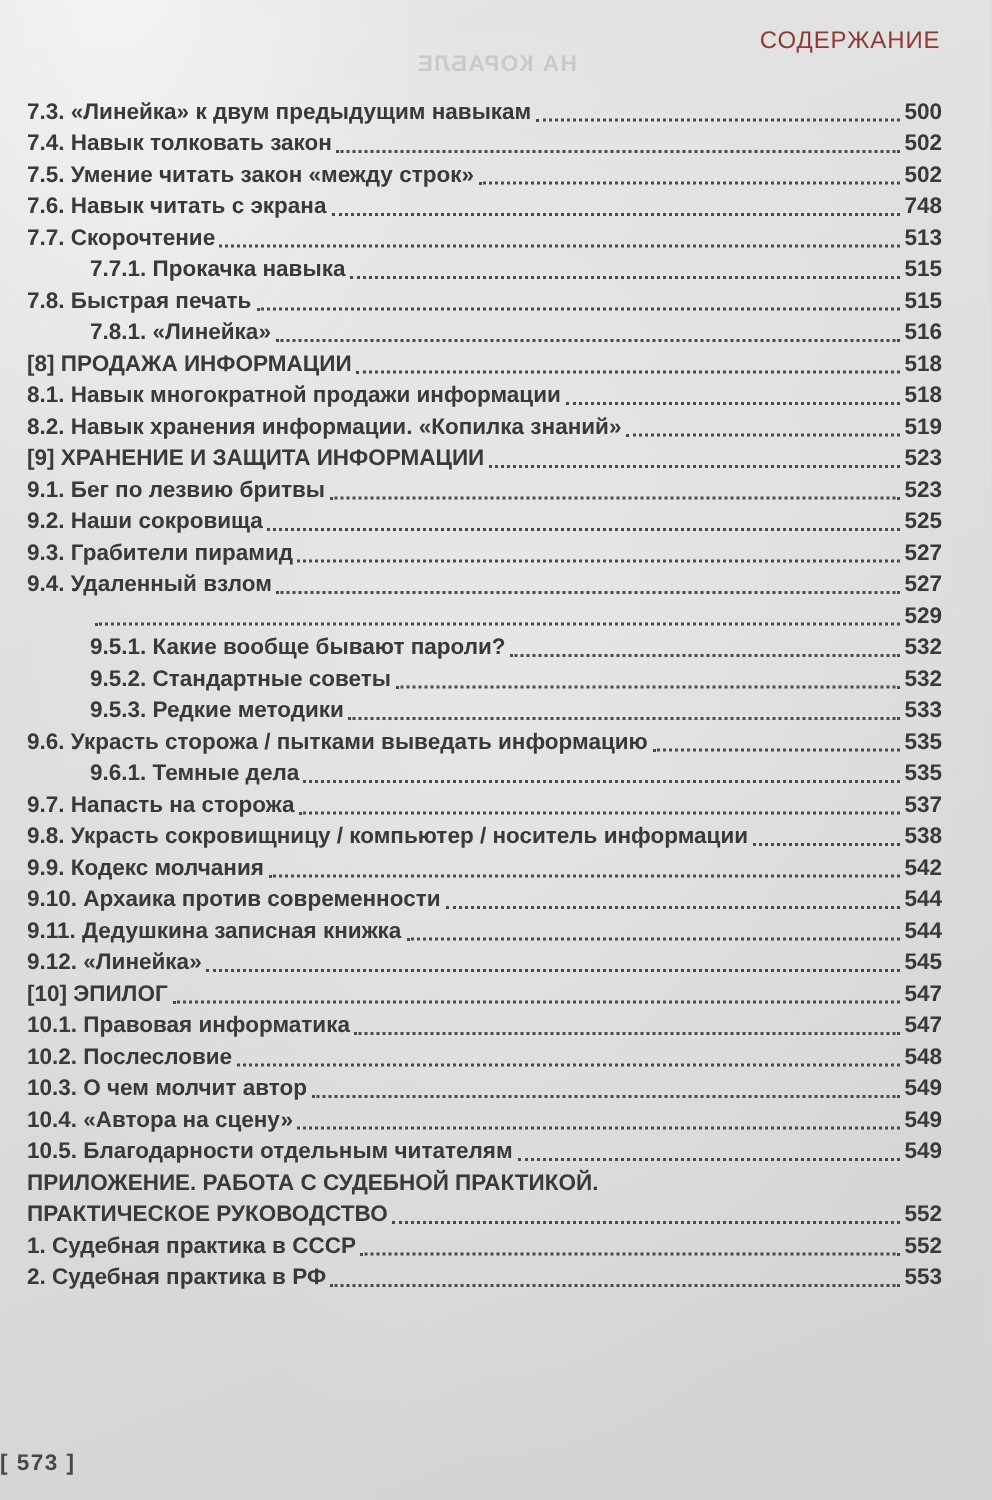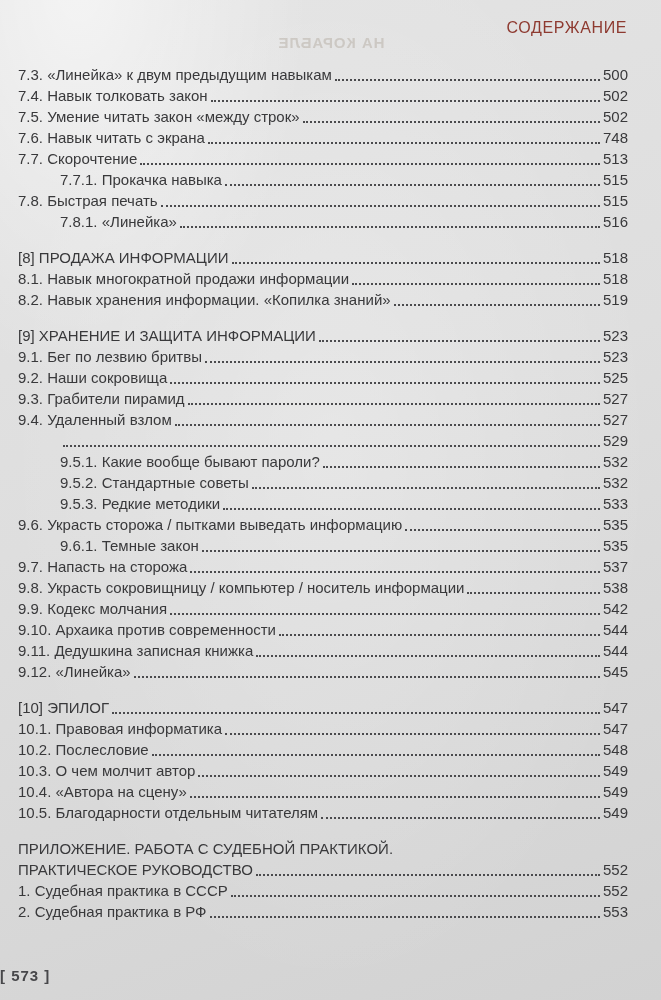--- a/index.html
+++ b/index.html
@@ -44,24 +44,24 @@
     position: absolute;
     top: 64px;
     left: 18px;
     right: 33px;
   }
   .entry {
     display: flex;
     align-items: flex-end;
     line-height: 21px;
     font-size: 15px;
-    font-weight: 400;
+    font-weight: 700;
     color: #39393b;
   }
-  .entry.gap { margin-top: 15px; }
+  .entry.gap { }
   .entry.indent { padding-left: 42px; }
   .label { white-space: nowrap; }
   .dots {
     flex: 1;
     min-width: 10px;
     border-bottom: 2px dotted #4a4a4d;
     margin: 0 3px 4px 3px;
   }
   .pagenum { white-space: nowrap; }
   .footer {
@@ -181,21 +181,21 @@
         <span class="label">9.5.3. Редкие методики</span>
         <span class="dots"></span>
         <span class="pagenum">533</span>
       </div>
       <div class="entry">
         <span class="label">9.6. Украсть сторожа / пытками выведать информацию</span>
         <span class="dots"></span>
         <span class="pagenum">535</span>
       </div>
       <div class="entry indent">
-        <span class="label">9.6.1. Темные закон</span>
+        <span class="label">9.6.1. Темные дела</span>
         <span class="dots"></span>
         <span class="pagenum">535</span>
       </div>
       <div class="entry">
         <span class="label">9.7. Напасть на сторожа</span>
         <span class="dots"></span>
         <span class="pagenum">537</span>
       </div>
       <div class="entry">
         <span class="label">9.8. Украсть сокровищницу / компьютер / носитель информации</span>

